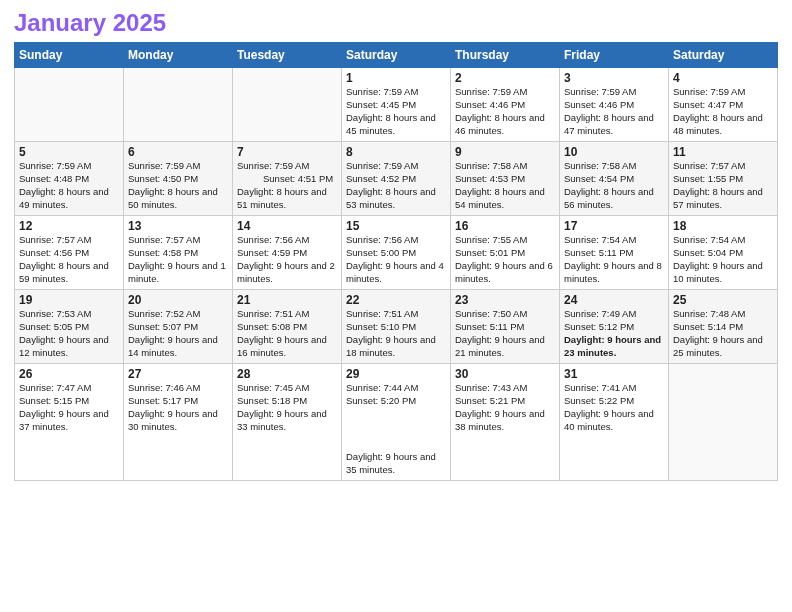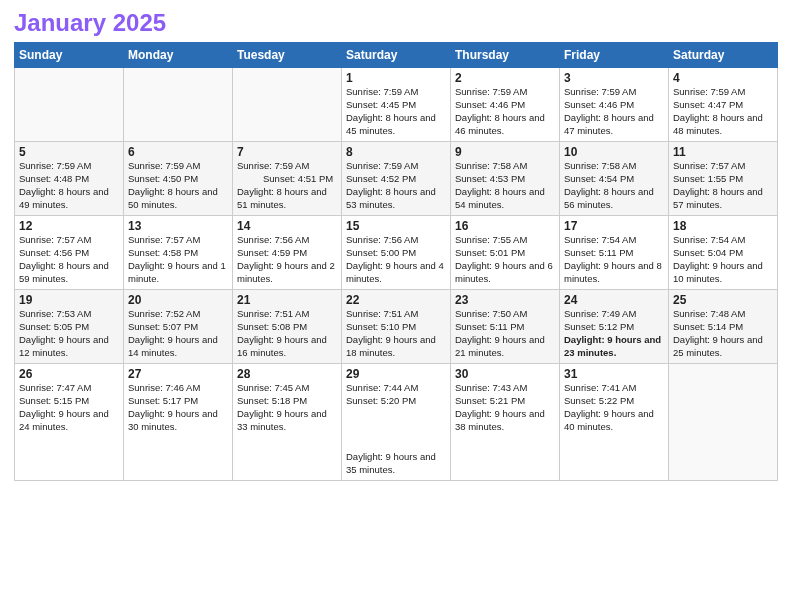--- a/index.html
+++ b/index.html
@@ -275,21 +275,21 @@
             <span style="display: block; line-height: 1.35;">Sunrise: 7:48 AM</span>
             <span style="display: block; line-height: 1.35;">Sunset: 5:14 PM</span>
             <span style="display: block; line-height: 1.35;">Daylight: 9 hours and 25 minutes.</span>
           </td>
         </tr>
         <tr>
           <td>
             <span class="day-num">26</span>
             <span style="display: block; line-height: 1.35;">Sunrise: 7:47 AM</span>
             <span style="display: block; line-height: 1.35;">Sunset: 5:15 PM</span>
-            <span style="display: block; line-height: 1.35;">Daylight: 9 hours and 24 minutes.</span>
+            <span style="display: block; line-height: 1.35;">Daylight: 9 hours and 37 minutes.</span>
           </td>
           <td>
             <span class="day-num">27</span>
             <span style="display: block; line-height: 1.35;">Sunrise: 7:46 AM</span>
             <span style="display: block; line-height: 1.35;">Sunset: 5:17 PM</span>
             <span style="display: block; line-height: 1.35;">Daylight: 9 hours and 30 minutes.</span>
           </td>
           <td>
             <span class="day-num">28</span>
             <span style="display: block; line-height: 1.35;">Sunrise: 7:45 AM</span>

